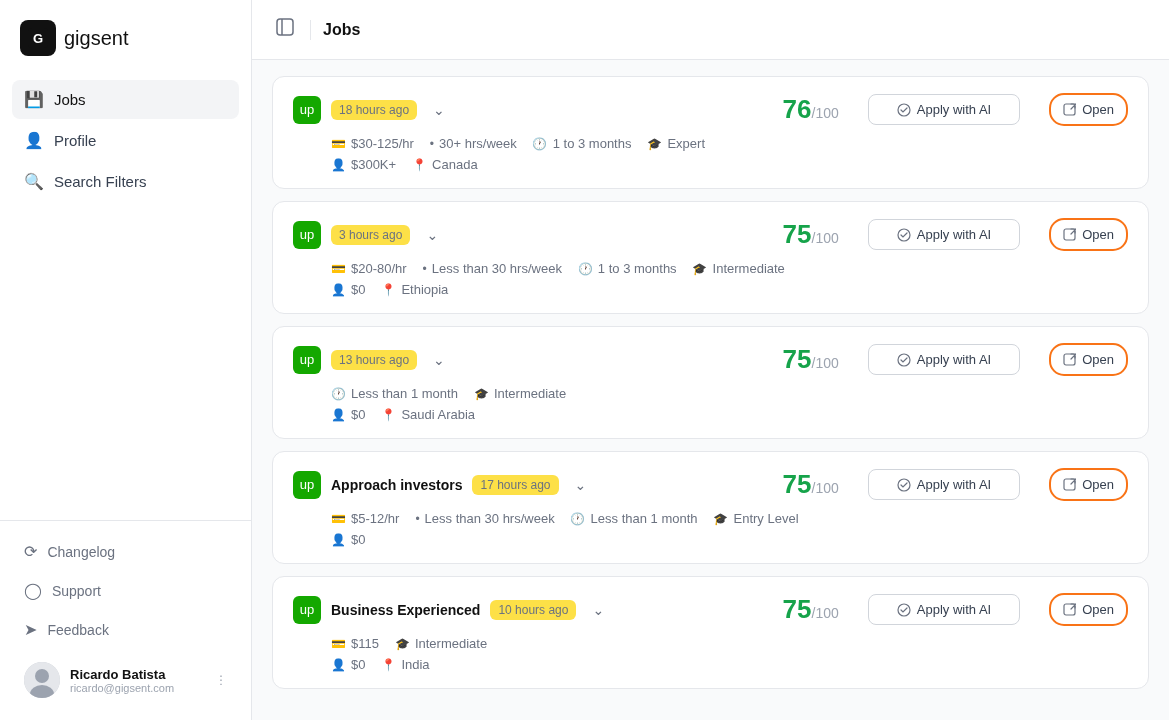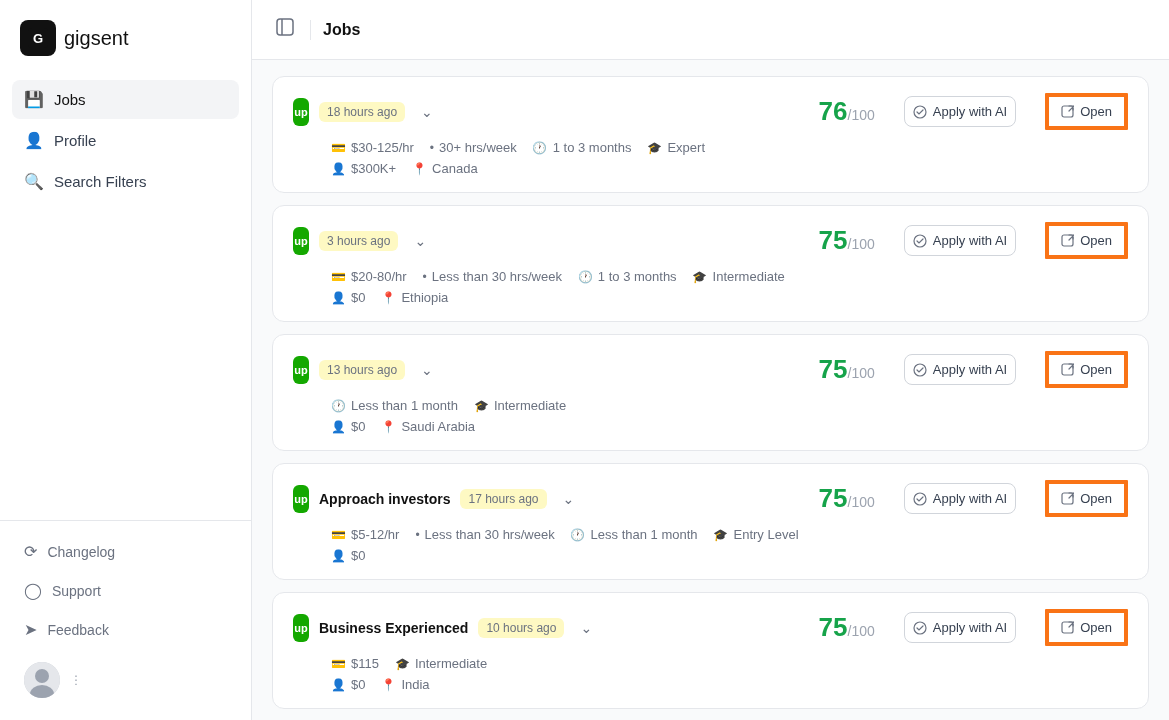--- a/index.html
+++ b/index.html
@@ -157,39 +157,39 @@
       align-items: center;
       justify-content: space-between;
     }
     .job-left {
       display: flex;
       align-items: center;
       gap: 10px;
       flex: 1;
     }
     .upwork-badge {
-      width: 16px;
+      width: 28px;
       height: 28px;
       background: #14a800;
       border-radius: 6px;
       display: flex;
       align-items: center;
       justify-content: center;
       color: #fff;
-      font-size: 11px;
-      font-weight: 700;
+      font-size: 13px;
+      font-weight: 400;
       flex-shrink: 0;
     }
     .job-title {
       font-size: 14px;
       font-weight: 600;
       color: #111;
     }
     .time-badge {
-      background: #fef9c3;
+      background: #fde047;
       color: #6b7280;
       font-size: 12px;
       padding: 3px 8px;
       border-radius: 6px;
       white-space: nowrap;
     }
     .expand-btn {
       color: #6b7280;
       cursor: pointer;
       font-size: 14px;
@@ -211,34 +211,34 @@
       color: #9ca3af;
       font-weight: 500;
     }
     .apply-ai-btn {
       display: flex;
       align-items: center;
       gap: 6px;
       background: transparent;
       border: 1px solid #d1d5db;
       border-radius: 8px;
-      padding: 7px 8px;
+      padding: 7px 28px;
       cursor: pointer;
       font-size: 13px;
       color: #374151;
       font-weight: 500;
       white-space: nowrap;
     }
     .open-btn {
       display: flex;
       align-items: center;
       gap: 6px;
       background: #fff;
-      border: 4px solid #f97316;
-      border-radius: 1px;
+      border: 2px solid #f97316;
+      border-radius: 15px;
       padding: 7px 12px;
       cursor: pointer;
       font-size: 13px;
       color: #374151;
       font-weight: 500;
     }
     .job-meta {
       display: flex;
       flex-wrap: wrap;
       gap: 16px;
@@ -312,20 +312,24 @@
       <span class="nav-icon">➤</span>
       <span>Feedback</span>
     </div>
     <div class="user-row">
       <div class="avatar">
         <svg width="36" height="36" viewBox="0 0 36 36">
           <circle cx="18" cy="18" r="18" fill="#e5e7eb"></circle>
           <circle cx="18" cy="14" r="7" fill="#9ca3af"></circle>
           <ellipse cx="18" cy="32" rx="12" ry="9" fill="#9ca3af"></ellipse>
         </svg>
+      </div>
+      <div class="user-info">
+        <div class="user-name">Ricardo Batista</div>
+        <div class="user-email">ricardo@gigsent.com</div>
       </div>
       <span class="chevron-icon">⋮</span>
     </div>
   </div>
 </aside>
 
 <main class="main">
   <div class="main-header">
     <span class="header-icon-btn">
       <svg width="18" height="18" viewBox="0 0 18 18" fill="none">

